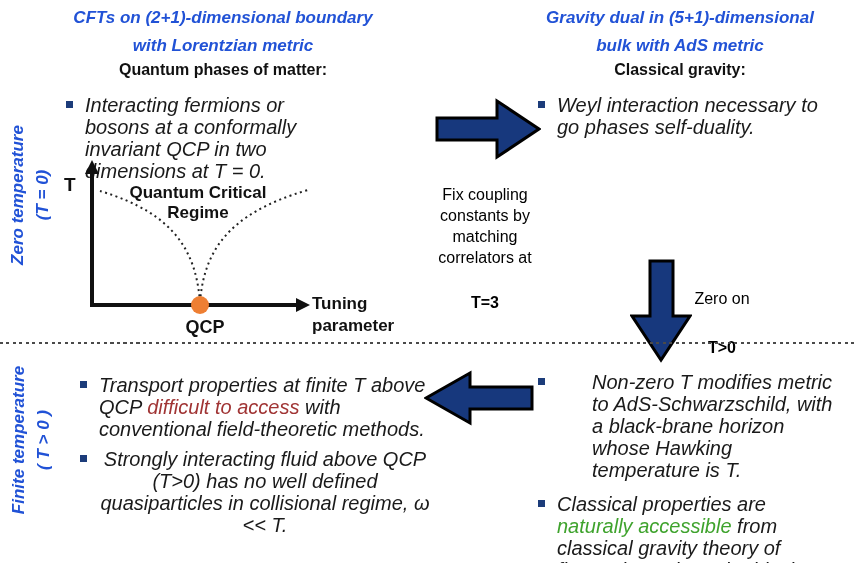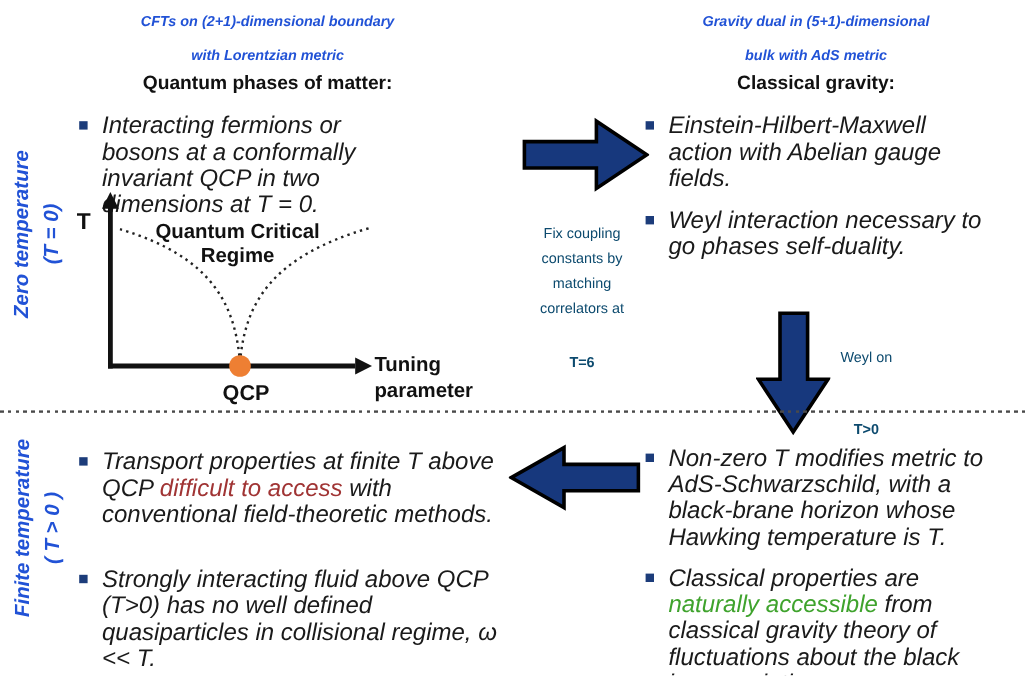--- a/index.html
+++ b/index.html
@@ -1,36 +1,36 @@
 <!DOCTYPE html>
 <html><head>
 <meta charset="utf-8">
 <style>
   html,body { margin:0; padding:0; background:#fff; }
   .slide {
     position:relative; width:858px; height:563px; background:#ffffff;
     font-family:"Liberation Sans", sans-serif; color:#1a1a1a; overflow:hidden;
   }
   .hdr {
-    position:absolute; font-style:italic; font-weight:bold; font-size:12px;
+    position:absolute; font-style:italic; font-weight:bold; font-size:17px;
     line-height:28px; text-align:center; white-space:pre-line; color:#2152d6;
   }
   .subhdr {
     position:absolute; font-weight:bold; font-size:16px; text-align:center; color:#111;
   }
   .bullets { position:absolute; display:flex; flex-direction:column; }
   .bullet  { display:flex; align-items:flex-start; }
   .sq { flex:0 0 auto; width:7px; height:7px; background:#1c3c7a; margin:7px 12px 0 0; }
   .btxt { font-size:20px; line-height:22px; color:#1a1a1a;font-style:italic; }
   .vlabel {
     position:absolute; transform:rotate(-90deg); color:#2152d6; font-weight:bold;
     font-style:italic; font-size:17px; line-height:25px; text-align:center; white-space:pre-line;
   }
   .cap {
-    position:absolute; color:#0c4a6e; font-size:12px; line-height:21px;
+    position:absolute; color:#000000; font-size:16px; line-height:21px;
     text-align:center; white-space:pre-line;
   }
   .capb { font-weight:bold; margin-top:3px; }
   .divider {
     position:absolute; left:0; top:342px; width:858px; height:2px;
     background:repeating-linear-gradient(to right, #4a4a4a 0 3px, transparent 3px 6.5px);
   }
   .absvg { position:absolute; }
   svg text { font-family:"Liberation Sans", sans-serif; }
 </style>
@@ -70,68 +70,64 @@
     <text x="148" y="40" font-size="17" font-weight="bold" fill="#111" text-anchor="middle">Quantum Critical</text>
     <text x="148" y="60" font-size="17" font-weight="bold" fill="#111" text-anchor="middle">Regime</text>
     <text x="155" y="175" font-size="18" font-weight="bold" fill="#111" text-anchor="middle">QCP</text>
     <text x="262" y="151" font-size="17" font-weight="bold" fill="#111">Tuning</text>
     <text x="262" y="173" font-size="17" font-weight="bold" fill="#111">parameter</text>
   </svg>
 
   <div class="bullets" style="left:538px; top:94px; width:300px; gap:13px;">
     <div class="bullet">
       <span class="sq"></span>
-      <div class="btxt" style="width:272px;">Einstein-Hilbert-Maxwell action with Abelian gauge fields.</div>
-    </div>
-    <div class="bullet">
-      <span class="sq"></span>
       <div class="btxt" style="width:272px;">Weyl interaction necessary to go phases self-duality.</div>
     </div>
   </div>
 
   <svg class="absvg" style="left:435px; top:97px;" width="106" height="64" viewBox="0 0 106 64">
     <polygon points="2,21 62,21 62,4 104,32 62,60 62,43 2,43" fill="#17387d" stroke="#000" stroke-width="3" stroke-linejoin="miter"></polygon>
   </svg>
   <div class="cap" style="left:418px; top:163px; width:134px;">
     <div>Fix coupling
 constants by
 matching
 correlators at</div>
-    <div class="capb">T=6</div>
+    <div class="capb">T=3</div>
   </div>
 
   <svg class="absvg" style="left:630px; top:259px;" width="62" height="104" viewBox="0 0 62 104">
     <polygon points="20,2 43,2 43,57 60,57 31,101 2,57 20,57" fill="#17387d" stroke="#000" stroke-width="3" stroke-linejoin="miter"></polygon>
   </svg>
   <div class="cap" style="left:680px; top:267px; width:84px;">
-    <div>Weyl on</div>
-    <div class="capb" style="margin-top:18px;">T&gt;0</div>
+    <div>Zero on</div>
+    <div class="capb" style="margin-top:7px;">T&gt;0</div>
   </div>
 
   <div class="divider"></div>
 
-  <div class="bullets" style="left:66px; top:374px; width:360px; gap:32px;">
+  <div class="bullets" style="left:80px; top:374px; width:360px; gap:8px;">
     <div class="bullet">
       <span class="sq"></span>
       <div class="btxt" style="width:332px;"><span>Transport properties at finite T above QCP </span><span style="color: rgb(160, 52, 52);">difficult to access</span><span> with conventional field-theoretic methods.</span></div>
     </div>
     <div class="bullet">
       <span class="sq"></span>
-      <div class="btxt" style="width:332px;">Strongly interacting fluid above QCP (T&gt;0) has no well defined quasiparticles in collisional regime, ω &lt;&lt; T.</div>
+      <div class="btxt" style="width:332px;text-align:center;">Strongly interacting fluid above QCP (T&gt;0) has no well defined quasiparticles in collisional regime, ω &lt;&lt; T.</div>
     </div>
   </div>
 
   <svg class="absvg" style="left:424px; top:370px;" width="110" height="56" viewBox="0 0 110 56">
     <polygon points="2,28 46,3 46,17 108,17 108,39 46,39 46,53" fill="#17387d" stroke="#000" stroke-width="3" stroke-linejoin="miter"></polygon>
   </svg>
 
   <div class="bullets" style="left:538px; top:371px; width:300px; gap:12px;">
     <div class="bullet">
       <span class="sq"></span>
-      <div class="btxt" style="width:268px;">Non-zero T modifies metric to AdS-Schwarzschild, with a black-brane horizon whose Hawking temperature is T.</div>
+      <div class="btxt" style="width:268px;margin-left:35px;">Non-zero T modifies metric to AdS-Schwarzschild, with a black-brane horizon whose Hawking temperature is T.</div>
     </div>
     <div class="bullet">
       <span class="sq"></span>
       <div class="btxt" style="width:268px;"><span>Classical properties are </span><span style="color: rgb(63, 163, 45);">naturally accessible</span><span> from classical gravity theory of fluctuations about the black brane solution.</span></div>
     </div>
   </div>
 
 </div>
 
 </body></html>

